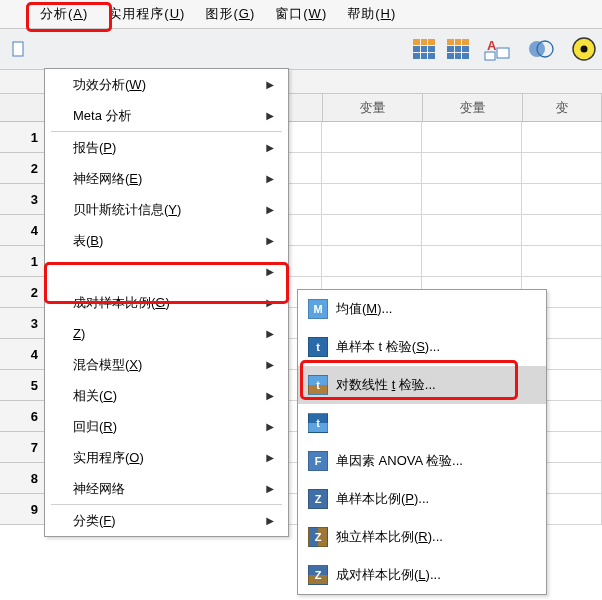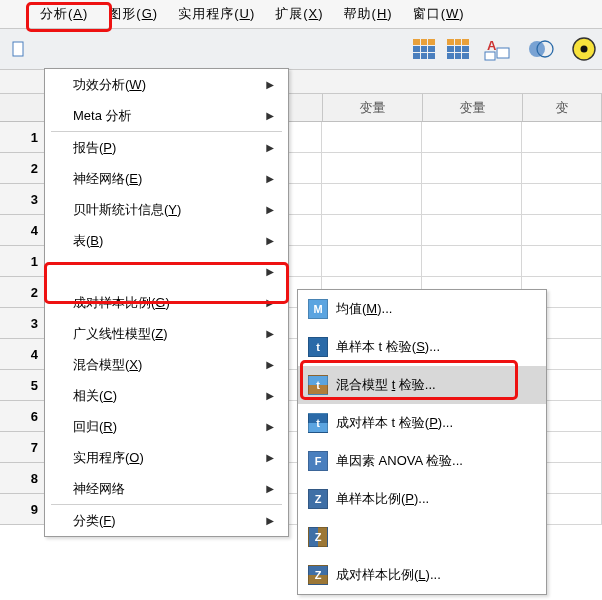--- a/index.html
+++ b/index.html
@@ -54,25 +54,24 @@
 
 .tb-grid-icon { width:22px; height:20px; display:grid; grid-template-columns: repeat(3,1fr); grid-template-rows: repeat(3,1fr); gap:1px; }
 .tb-grid-icon span { background:#4a7fbe; }
 .tb-grid-icon .top { background:#e9a13b; }
 </style>
 </head>
 <body>
 
 <div class="menubar">
   <div class="mitem"><span>分析(</span><span class="ul">A</span><span>)</span></div>
+  <div class="mitem"><span>实用程序(</span><span class="ul">U</span><span>)</span></div>
   <div class="mitem"><span>图形(</span><span class="ul">G</span><span>)</span></div>
-  <div class="mitem"><span>实用程序(</span><span class="ul">U</span><span>)</span></div>
-  <div class="mitem"><span>扩展(</span><span class="ul">X</span><span>)</span></div>
+  <div class="mitem"><span>窗口(</span><span class="ul">W</span><span>)</span></div>
   <div class="mitem"><span>帮助(</span><span class="ul">H</span><span>)</span></div>
-  <div class="mitem"><span>窗口(</span><span class="ul">W</span><span>)</span></div>
 </div>
 
 <div class="toolbar">
   <span class="tb-btn">
     <svg width="18" height="18" viewBox="0 0 18 18">
         <rect x="2" y="2" width="10" height="14" fill="#fff" stroke="#4a7fbe"></rect>
       </svg>
   </span>
   <div class="flex-spacer"></div>
   <span class="tb-btn">
@@ -285,21 +284,20 @@
       <span></span>
       <span class="arrow">▶</span>
     </div>
     <div class="ditem">
       <span>成对样本比例(</span>
       <span class="ul">G</span>
       <span>)</span>
       <span class="arrow">▶</span>
     </div>
     <div class="ditem">
-      <span>广义线性模型(</span>
       <span class="ul">Z</span>
       <span>)</span>
       <span class="arrow">▶</span>
     </div>
     <div class="ditem">
       <span>混合模型(</span>
       <span class="ul">X</span>
       <span>)</span>
       <span class="arrow">▶</span>
     </div>
@@ -339,36 +337,36 @@
     <div class="sitem">
       <span class="sicon ic-m">M</span>
       <span class="txt"><span>均值(</span><span class="ul">M</span><span>)...</span></span>
     </div>
     <div class="sitem">
       <span class="sicon ic-t">t</span>
       <span class="txt"><span>单样本 t 检验(</span><span class="ul">S</span><span>)...</span></span>
     </div>
     <div class="sitem highlight">
       <span class="sicon ic-it">t</span>
-      <span class="txt"><span>混合模型 </span><span class="ul">t</span><span> 检验...</span></span>
+      <span class="txt"><span>对数线性 </span><span class="ul">t</span><span> 检验...</span></span>
     </div>
     <div class="sitem">
       <span class="sicon ic-pt">t</span>
-      <span class="txt"><span>成对样本 t 检验(</span><span class="ul">P</span><span>)...</span></span>
     </div>
     <div class="sitem">
       <span class="sicon ic-f">F</span>
       <span class="txt"><span>单因素 ANOVA 检验...</span><span></span></span>
     </div>
     <div class="sitem">
       <span class="sicon ic-z1">Z</span>
       <span class="txt"><span>单样本比例(</span><span class="ul">P</span><span>)...</span></span>
     </div>
     <div class="sitem">
       <span class="sicon ic-z2">Z</span>
+      <span class="txt"><span>独立样本比例(</span><span class="ul">R</span><span>)...</span></span>
     </div>
     <div class="sitem">
       <span class="sicon ic-z3">Z</span>
       <span class="txt"><span>成对样本比例(</span><span class="ul">L</span><span>)...</span></span>
     </div>
   </div>
 
 <div class="redbox rb1"></div>
 <div class="redbox rb2"></div>
 <div class="redbox rb3"></div>

